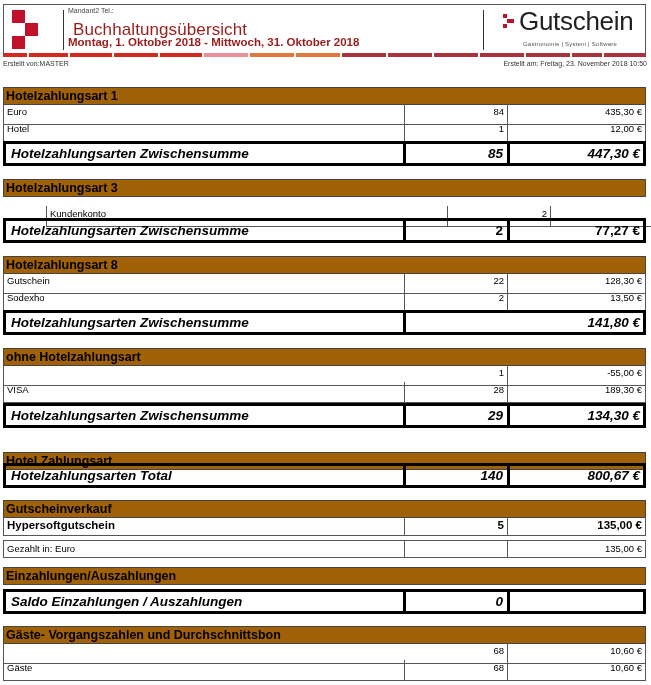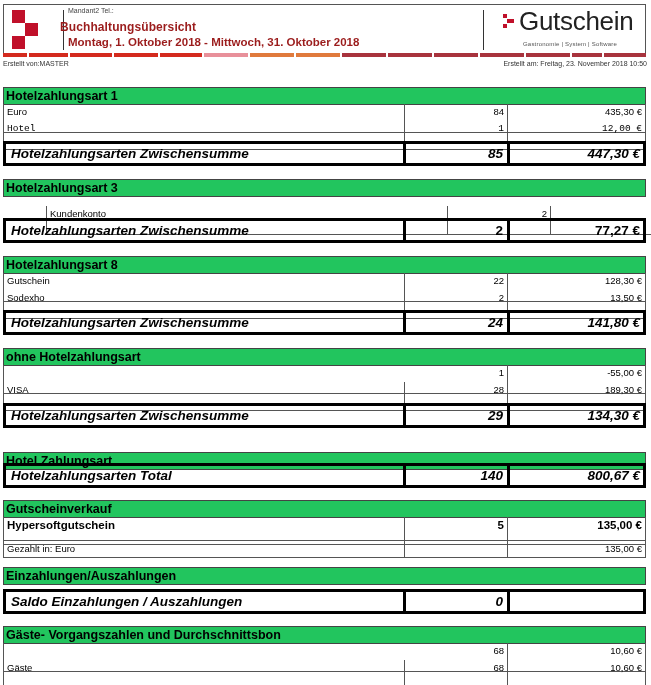--- a/index.html
+++ b/index.html
@@ -6,48 +6,48 @@
   body { width:651px; height:685px; position:relative; overflow:hidden;
          font-family:"Liberation Sans", sans-serif; color:#000; }
   .abs { position:absolute; box-sizing:border-box; }
 
   
   .hdr-box { left:3px; top:4px; width:643px; height:50px; border:1px solid #555; border-bottom:none; }
   .logo-sq { position:absolute; width:13px; height:13px; background:#c0102a; }
   .hdr-div1 { left:63px; top:10px; width:1px; height:40px; background:#333; }
   .hdr-div2 { left:483px; top:10px; width:1px; height:40px; background:#333; }
   .mandant { left:68px; top:7px; font-size:7px; color:#444; }
-  .title1 { left:60px; top:20px; font-size:12px; font-weight:bold; color:#9b1c1c; letter-spacing:0.1px; }
+  .title1 { left:73px; top:20px; font-size:17px; font-weight:normal; color:#9b1c1c; letter-spacing:0.1px; }
   .title2 { left:68px; top:36px; font-size:11.5px; font-weight:bold; color:#9b1c1c; }
   .hs-arrow { left:503px; top:14px; }
   .hs-name { left:519px; top:6px; font-size:26px; color:#222; letter-spacing:-0.3px; line-height:30px; }
   .hs-sub { left:523px; top:41px; font-size:6px; color:#555; letter-spacing:0.2px; }
   .stripe { top:53px; height:4px; }
   .erstellt-von { left:3px; top:60px; font-size:7px; color:#333; }
   .erstellt-am { right:4px; top:60px; font-size:7px; color:#333; }
 
   
-  .sec-head { left:3px; width:643px; height:18px; background:#22c55e; border:1px solid #444;
+  .sec-head { left:3px; width:643px; height:18px; background:#a16207; border:1px solid #444;
               font-weight:bold; font-size:12.5px; padding-left:2px; line-height:16px; }
-  .row { left:3px; width:643px; height:29px; border:1px solid #555; border-top:none; font-size:9.5px; }
+  .row { left:3px; width:643px; height:21px; border:1px solid #555; border-top:none; font-size:9.5px; }
   .row.first { border-top:1px solid #555; }
   .row .c1, .row .c2, .row .c3 { position:absolute; top:0; height:100%; line-height:15px; box-sizing:border-box; }
   .row .c1 { left:0; width:401px; padding-left:3px; border-right:1px solid #555; }
   .row .c2 { left:401px; width:103px; text-align:right; padding-right:3px; border-right:1px solid #555; }
   .row .c3 { left:504px; width:137px; text-align:right; padding-right:3px; }
 
   .sub { left:3px; width:643px; height:25px; border:3px solid #000; font-size:13.5px;
          font-weight:bold; font-style:italic; }
   .sub .c1, .sub .c2, .sub .c3 { position:absolute; top:0; height:100%; line-height:19px; box-sizing:border-box; }
   .sub .c1 { left:0; width:400px; padding-left:5px; border-right:3px solid #000; }
   .sub .c2 { left:400px; width:104px; text-align:right; padding-right:4px; border-right:3px solid #000; }
   .sub .c3 { left:504px; width:133px; text-align:right; padding-right:3px; }
   .sub.upright { font-style:normal; }
 
-  .row.boldrow { height:28px; font-size:11.5px; font-weight:bold; border-top:1px solid #555; }
+  .row.boldrow { height:19px; font-size:11.5px; font-weight:bold; border-top:1px solid #555; }
   .row.boldrow .c1, .row.boldrow .c2, .row.boldrow .c3 { line-height:17px; }
 </style>
 </head>
 <body>
 
 <div class="abs hdr-box"></div>
 
 <div class="abs" style="left:10px;top:8px;width:40px;height:44px;">
   <div class="logo-sq" style="left:2px;top:2px;"></div>
   <div class="logo-sq" style="left:15px;top:15px;"></div>
@@ -91,21 +91,21 @@
 
 <div class="abs erstellt-von">Erstellt von:MASTER</div>
 <div class="abs erstellt-am">Erstellt am: Freitag, 23. November 2018 10:50</div>
 
 <div class="abs sec-head" style="top:87px;">Hotelzahlungsart 1</div>
 <div class="abs row" style="top:104px;">
   <div class="c1">Euro</div>
   <div class="c2">84</div>
   <div class="c3">435,30 €</div>
 </div>
-<div class="abs row" style="top:121px;font-family:Liberation Mono, monospace;">
+<div class="abs row" style="top:121px;">
   <div class="c1">Hotel</div>
   <div class="c2">1</div>
   <div class="c3">12,00 €</div>
 </div>
 <div class="abs sub" style="top:141px;">
   <div class="c1">Hotelzahlungsarten Zwischensumme</div>
   <div class="c2">85</div>
   <div class="c3">447,30 €</div>
 </div>
 
@@ -127,21 +127,20 @@
   <div class="c2">22</div>
   <div class="c3">128,30 €</div>
 </div>
 <div class="abs row" style="top:290px;">
   <div class="c1">Sodexho</div>
   <div class="c2">2</div>
   <div class="c3">13,50 €</div>
 </div>
 <div class="abs sub" style="top:310px;">
   <div class="c1">Hotelzahlungsarten Zwischensumme</div>
-  <div class="c2">24</div>
   <div class="c3">141,80 €</div>
 </div>
 
 <div class="abs sec-head" style="top:348px;">ohne Hotelzahlungsart</div>
 <div class="abs row" style="top:365px;">
   <div class="c2">1</div>
   <div class="c3">-55,00 €</div>
 </div>
 <div class="abs row" style="top:382px;">
   <div class="c1">VISA</div>

